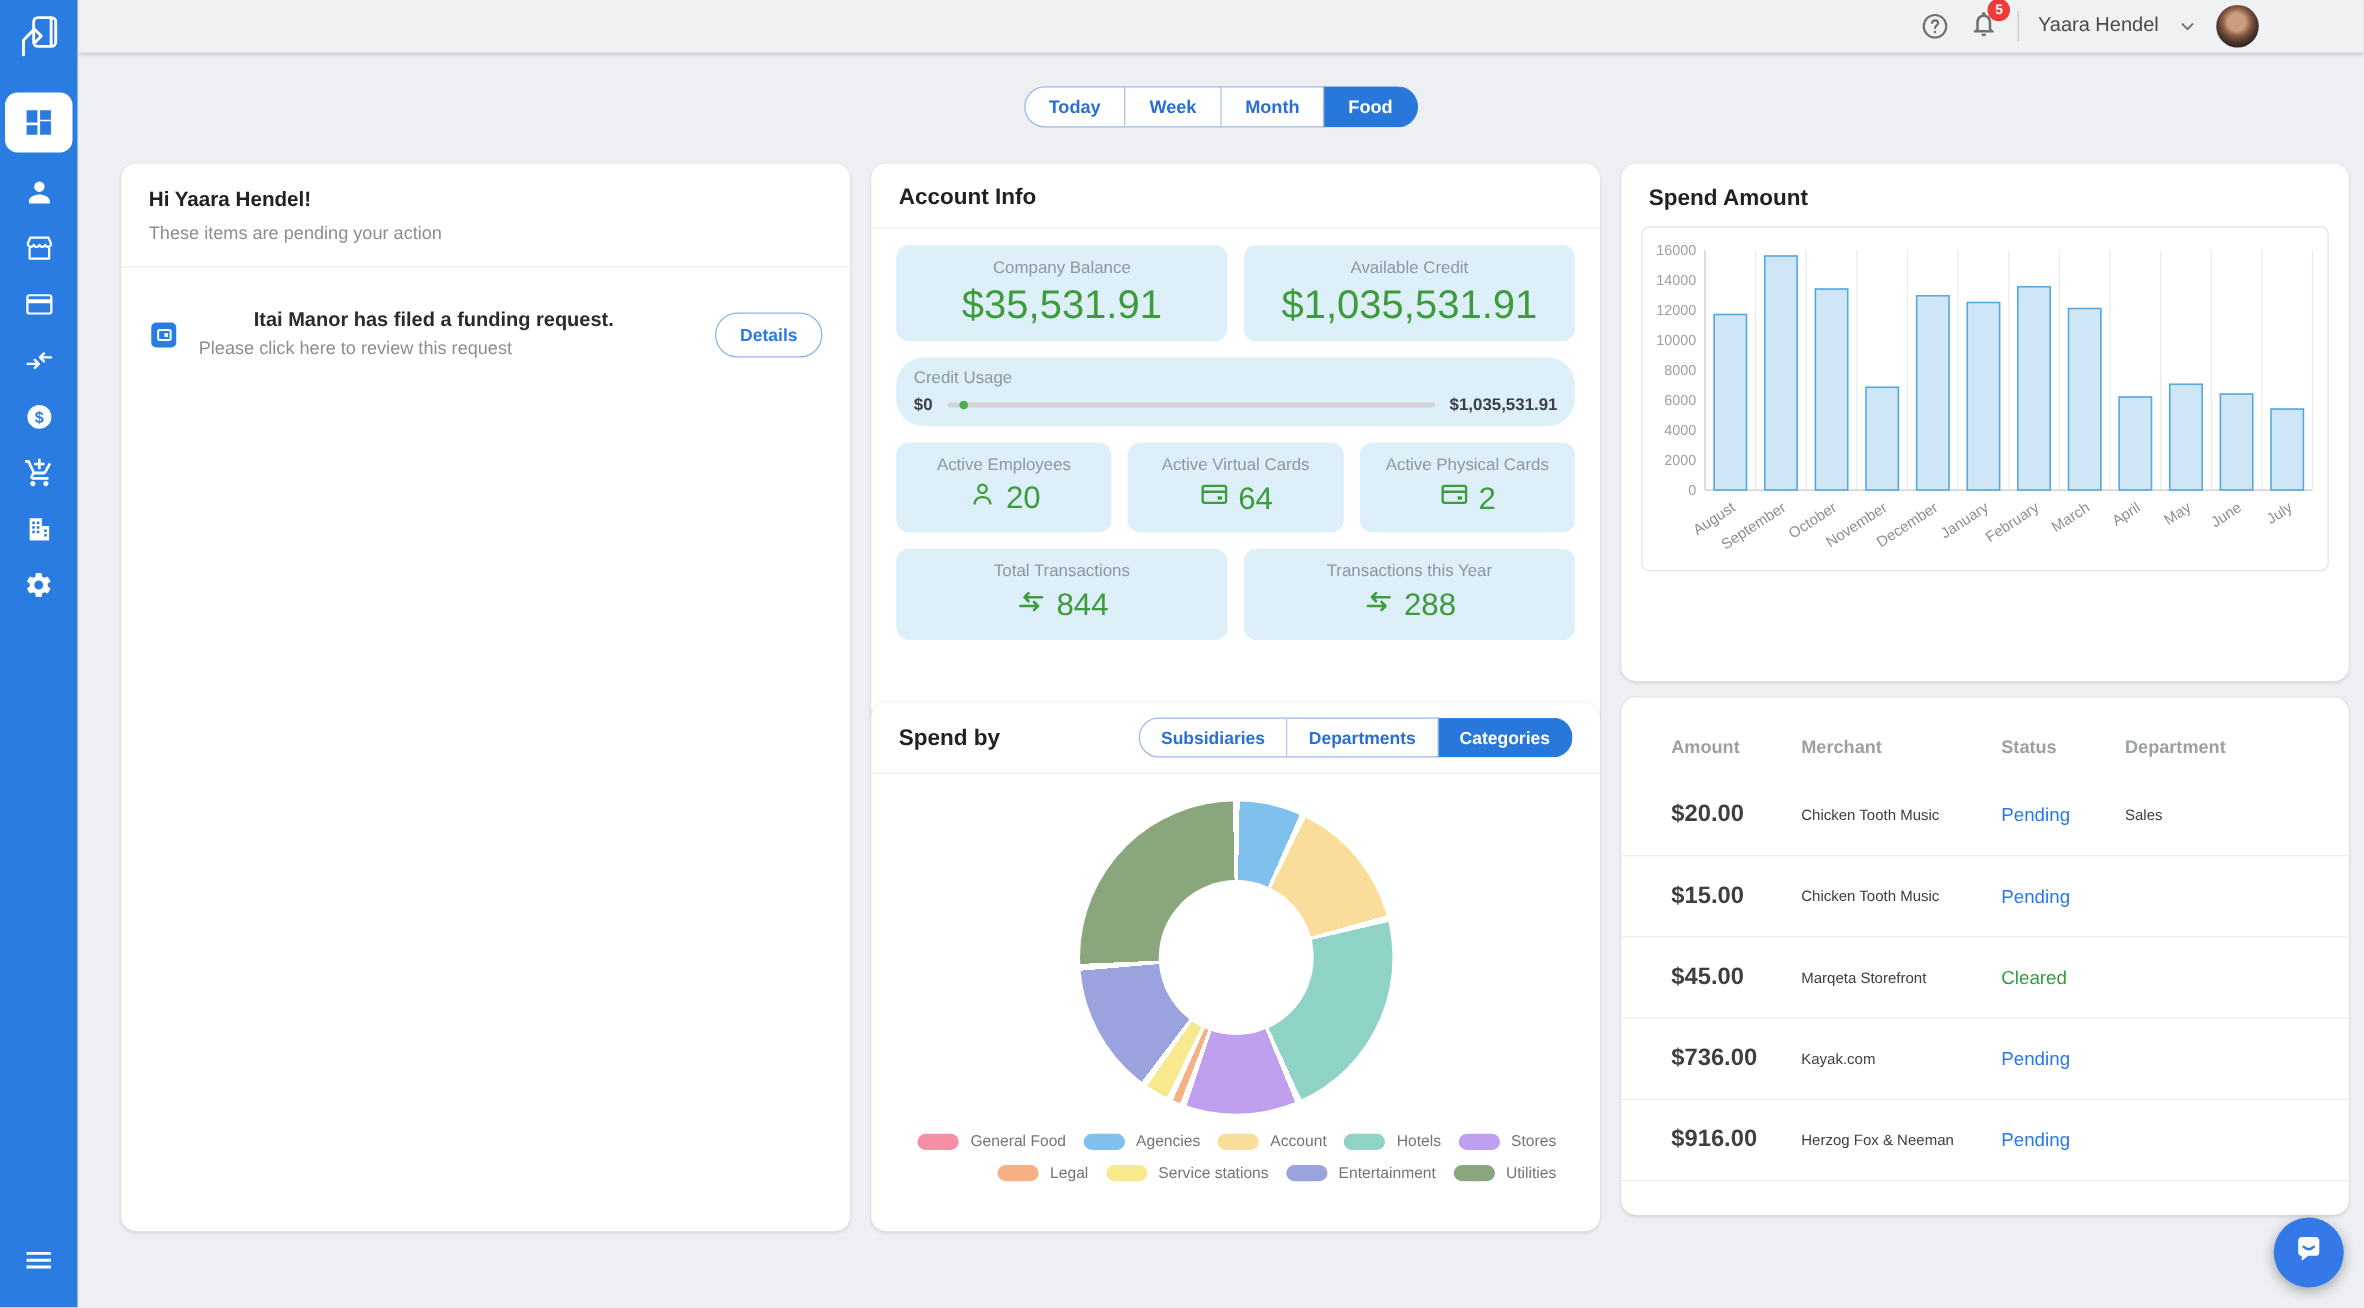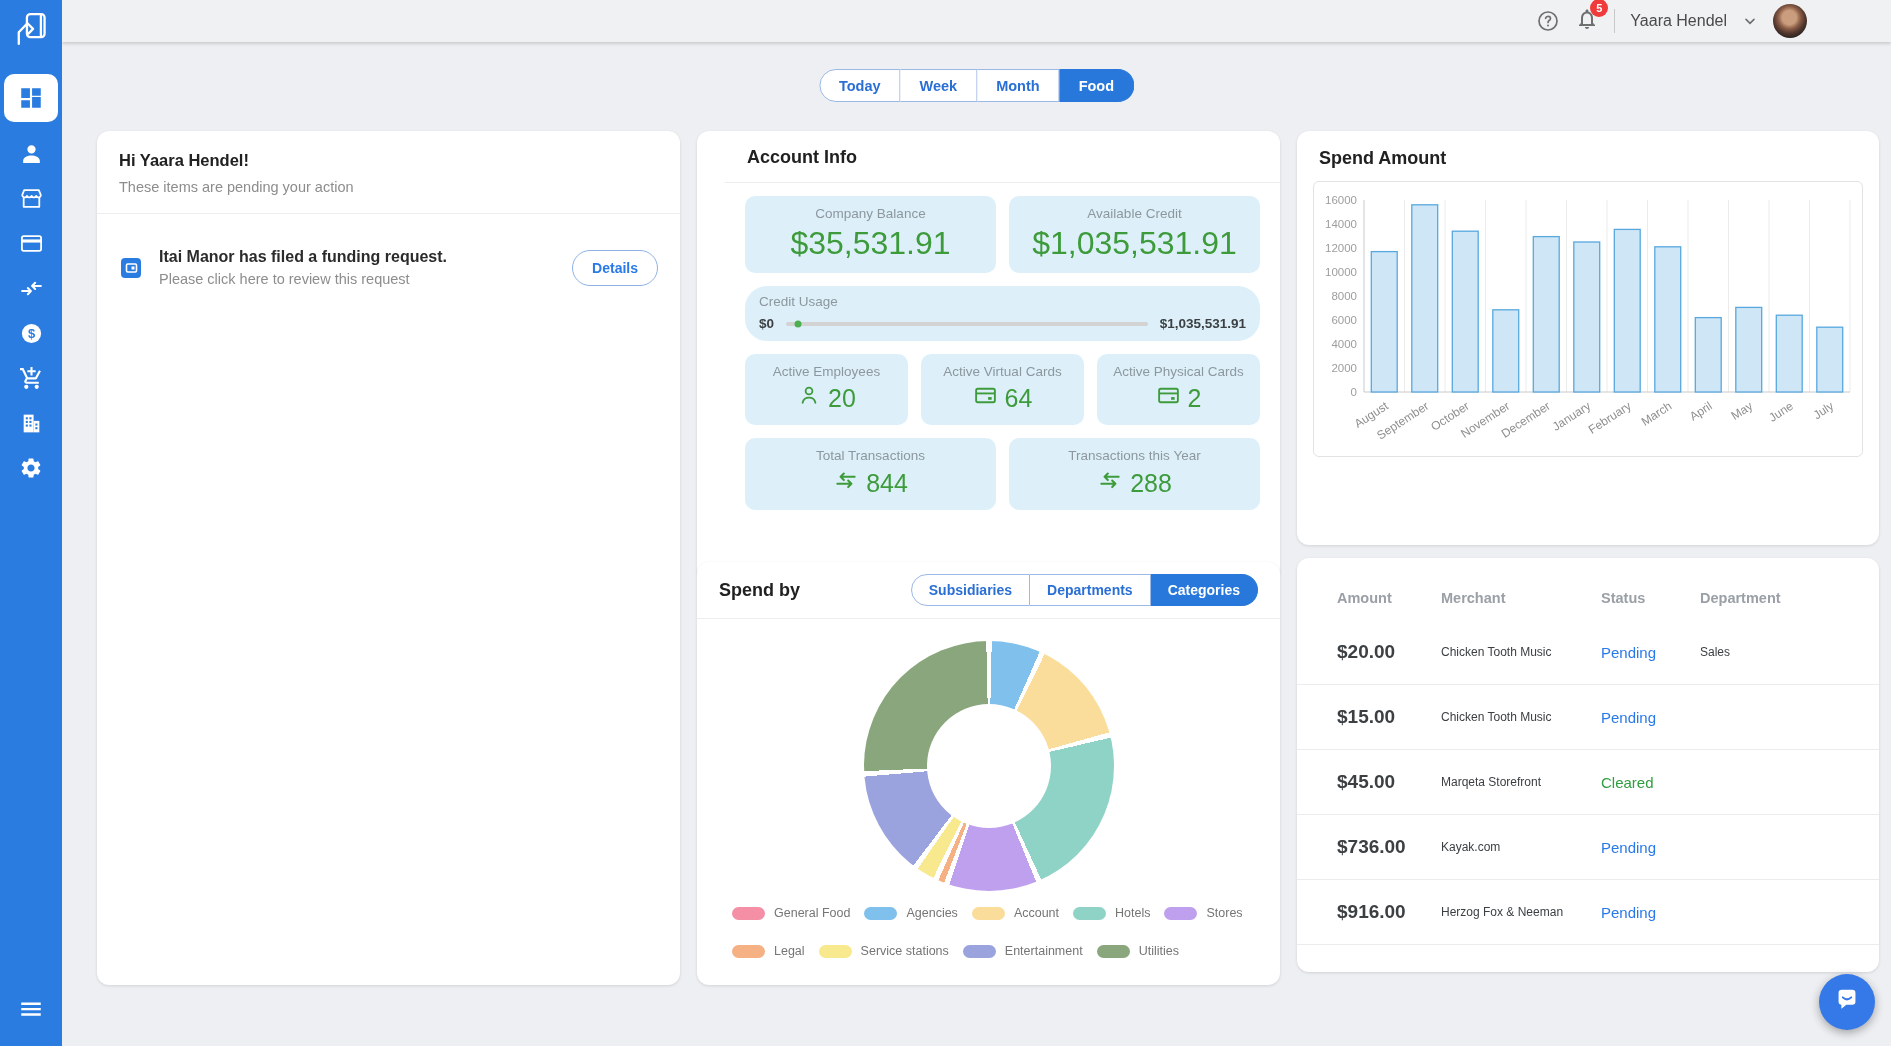--- a/index.html
+++ b/index.html
@@ -34,35 +34,35 @@
   .tabs { position:absolute; top:27px; left:50%; transform:translateX(-50%); display:flex; z-index:5; }
   .tab { height:33px; padding:0 19px; display:flex; align-items:center; background:#fff; border:1px solid #9cb8e6;
          border-left:none; color:#2a6fd4; font-size:14.5px; font-weight:bold; cursor:pointer; white-space:nowrap; }
   .tab:first-child { border-left:1px solid #9cb8e6; border-radius:17px 0 0 17px; }
   .tab:last-child { border-radius:0 17px 17px 0; }
   .tab.active { background:#2878dc; border-color:#2878dc; color:#fff; }
   .tabs-sm .tab { height:32px; font-size:14px; padding:0 17px; }
 
   .card { position:absolute; background:#fff; border-radius:12px; box-shadow:0 1px 3px rgba(0,0,0,.12); }
   #card-pending      { left:35px;   top:89px;  width:583px; height:854px; }
-  #card-account      { left:635px;  top:89px;  width:583px; height:450px;padding-left:28px; }
+  #card-account      { left:635px;  top:89px;  width:583px; height:450px; }
   #card-spendby      { left:635px;  top:520px; width:583px; height:423px; }
   #card-spendamount  { left:1235px; top:89px;  width:582px; height:414px; }
   #card-transactions { left:1235px; top:516px; width:582px; height:414px; overflow:hidden; }
 
   .card-title { font-size:18px; font-weight:bold; color:#212121; }
 
   
   .pending-head { padding:20px 22px 18px; border-bottom:1px solid #ededed; }
   .greeting { font-size:16.5px; font-weight:bold; color:#212121; }
   .greeting-sub { font-size:14.5px; color:#8d8d8d; margin-top:9px; }
   .pending-item { display:flex; align-items:center; padding:34px 22px 0 22px; gap:14px; }
   .req-icon { flex:0 0 auto; display:flex; }
   .req-text { flex:1; }
-  .req-title { font-size:16px; font-weight:bold; color:#2b2b2b; }
+  .req-title { font-size:16px; font-weight:bold; color:#2b2b2b;margin-left:44px; }
   .req-sub { font-size:14.5px; color:#8d8d8d; margin-top:5px; cursor:pointer; }
   .details-btn { background:#fff; border:1.5px solid #8fb1e8; color:#2979e8; font-family:inherit; font-size:14px;
                  font-weight:bold; border-radius:19px; padding:9px 19px; cursor:pointer; }
 
   
   .acct-head { padding:16px 22px 14px; border-bottom:1px solid #ededed; }
   .tile-row { display:grid; gap:13px; margin:13px 20px 0; }
   .cols2 { grid-template-columns:1fr 1fr; }
   .cols3 { grid-template-columns:1fr 1fr 1fr; }
   .tile { background:#ddf0f9; border-radius:10px; text-align:center; padding:10px 8px 11px; }
@@ -78,21 +78,21 @@
                background:#4caf50; border-radius:50%; }
 
   
   .sa-head { padding:17px 22px 10px; }
   .chart-box { margin:2px 16px 0; border:1px solid #e3e3e3; border-radius:6px; height:276px; padding:8px 4px 0 2px; }
 
   
   .sb-head { padding:12px 22px; border-bottom:1px solid #ededed; display:flex; align-items:center; justify-content:space-between; }
   .donut { width:250px; height:250px; border-radius:50%; margin:22px auto 0; position:relative; }
   .donut::after { content:""; position:absolute; inset:63px; background:#fff; border-radius:50%; }
-  .legend { display:flex; flex-wrap:wrap; justify-content:flex-start; margin:15px 28px 0; row-gap:24px; }
+  .legend { display:flex; flex-wrap:wrap; justify-content:flex-end; margin:15px 28px 0; row-gap:11px; }
   .legend-item { display:flex; align-items:center; gap:9px; margin:0 7px; font-size:12.5px; color:#757575; }
   .swatch { width:33px; height:13px; border-radius:7px; flex:0 0 auto; }
 
   
   .tx-title { padding:22px 24px 0; }
   .tx-grid { display:grid; grid-template-columns:104px 160px 99px 1fr; align-items:center; padding:0 16px 0 40px; }
   .tx-head { margin-top:32px; color:#9aa0a6; font-weight:bold; font-size:14.5px; }
   .tx-row { height:65px; border-bottom:1px solid #ececec; cursor:pointer; }
   .tx-row:first-of-type { margin-top:14px; }
   .tx-amount { font-size:19px; font-weight:bold; color:#3c4043; }

